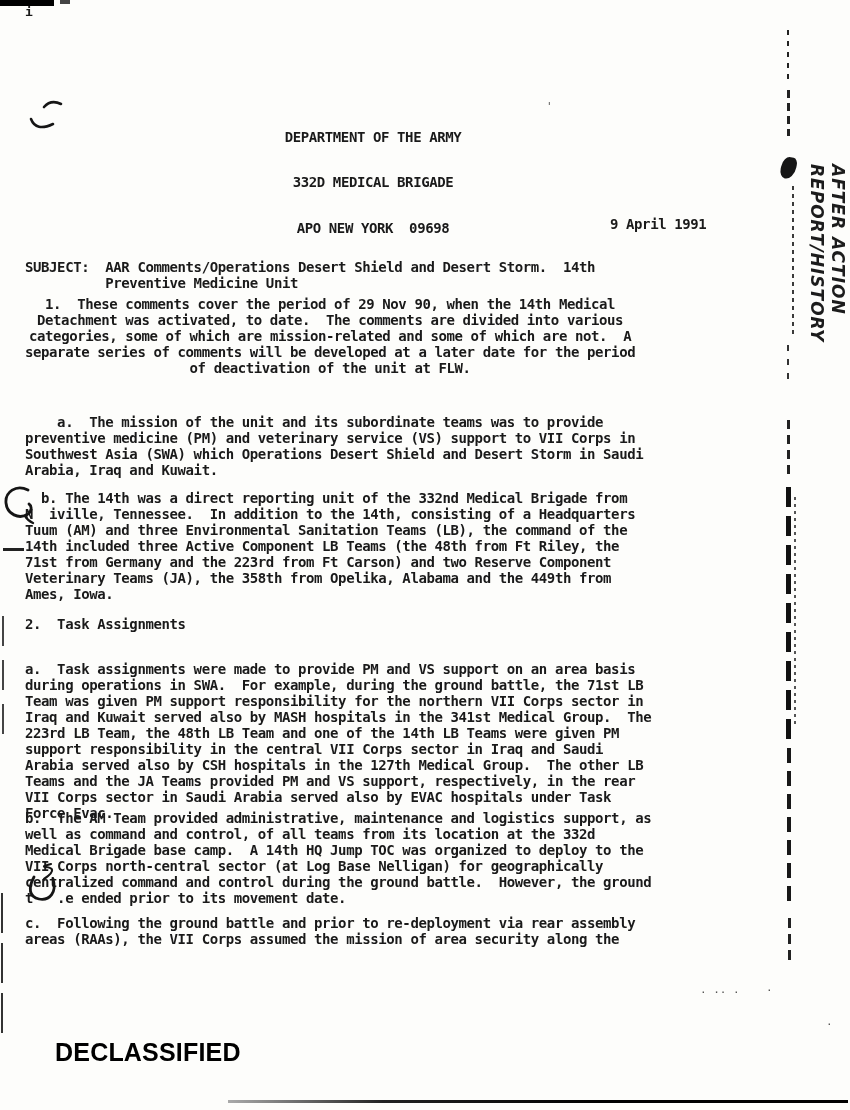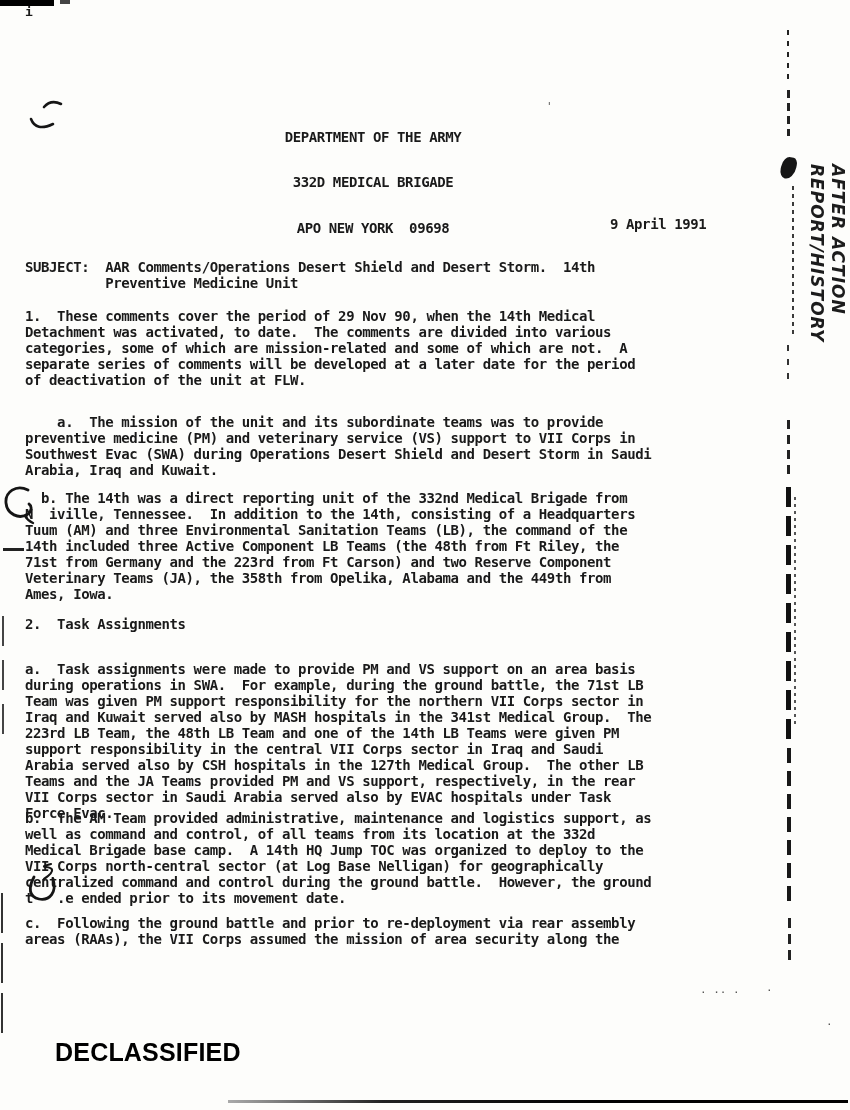--- a/index.html
+++ b/index.html
@@ -12,21 +12,21 @@
     position:absolute;left:25px;
     font-family:"DejaVu Sans Mono",monospace;
     font-size:14px;line-height:16px;font-weight:bold;
     color:#1a1a1a;white-space:pre;letter-spacing:-0.4px;
   }
   .letterhead{left:23px;top:99px;width:700px;text-align:center;line-height:15.3px;}
   .pageno{top:4px;left:25px;font-size:13px;}
   .date-line{left:610px;top:172px;margin-top:44px;}
   .block-memo{top:204px;}
   .block-subject{top:231px;margin-top:28px;}
-  .block-p1{top:308px;}
+  .block-p1{top:296px;text-align:center;}
   .block-h2{top:384px;}
   .block-p2a{top:414px;}
   .block-p2b{top:490px;}
   .block-h3{top:616px;}
   .block-p3a{top:661px;}
   .block-p3b{top:810px;}
   .block-p3c{top:915px;}
   .stamp{
     position:absolute;left:55px;top:984px;
     font-family:"Liberation Sans","DejaVu Sans",sans-serif;
@@ -75,21 +75,21 @@
 
   <div class="mono block-subject">SUBJECT:  AAR Comments/Operations Desert Shield and Desert Storm.  14th
           Preventive Medicine Unit</div>
   <div class="mono block-p1">1.  These comments cover the period of 29 Nov 90, when the 14th Medical
 Detachment was activated, to date.  The comments are divided into various
 categories, some of which are mission-related and some of which are not.  A
 separate series of comments will be developed at a later date for the period
 of deactivation of the unit at FLW.</div>
   <div class="mono block-p2a">    a.  The mission of the unit and its subordinate teams was to provide
 preventive medicine (PM) and veterinary service (VS) support to VII Corps in
-Southwest Evac (SWA) during Operations Desert Shield and Desert Storm in Saudi
+Southwest Asia (SWA) which Operations Desert Shield and Desert Storm in Saudi
 Arabia, Iraq and Kuwait.</div>
   <div class="mono block-p2b">  b. The 14th was a direct reporting unit of the 332nd Medical Brigade from
 N  iville, Tennessee.  In addition to the 14th, consisting of a Headquarters
 Tuum (AM) and three Environmental Sanitation Teams (LB), the command of the
 14th included three Active Component LB Teams (the 48th from Ft Riley, the
 71st from Germany and the 223rd from Ft Carson) and two Reserve Component
 Veterinary Teams (JA), the 358th from Opelika, Alabama and the 449th from
 Ames, Iowa.</div>
   <div class="mono block-h3">2.  Task Assignments</div>
   <div class="mono block-p3a">a.  Task assignments were made to provide PM and VS support on an area basis

